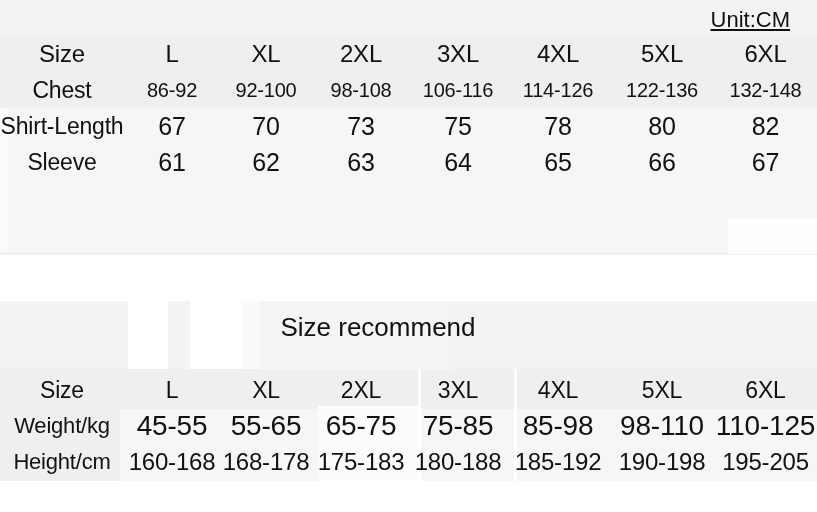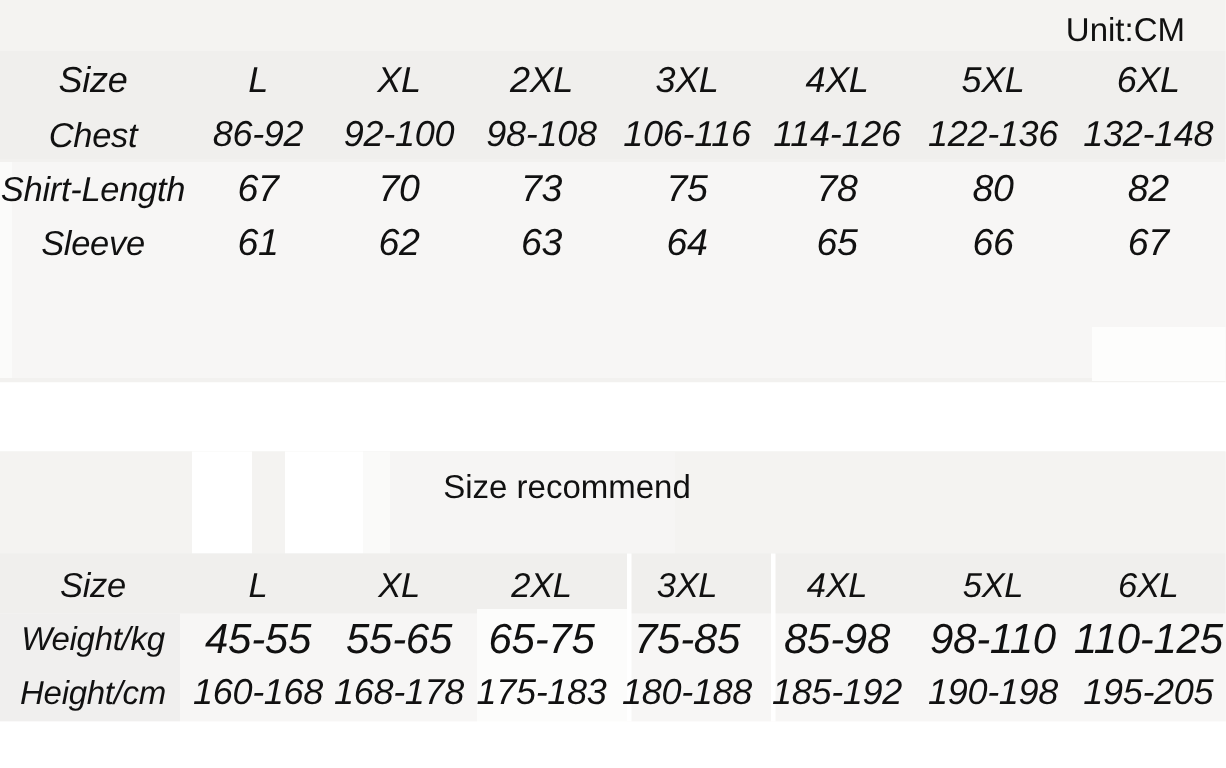--- a/index.html
+++ b/index.html
@@ -27,21 +27,20 @@
     position: absolute;
   }
 
   
   .size-table {
     position: absolute;
     left: 0;
     width: 817px;
     border-collapse: collapse;
     table-layout: fixed;
-    font-style: italic;
   }
   .size-table td {
     padding: 0;
     text-align: center;
     vertical-align: middle;
     white-space: nowrap;
     font-weight: 400;
     letter-spacing: -0.2px;
   }
 
@@ -55,39 +54,40 @@
   col.c-5xl   { width: 104px; }
   col.c-6xl   { width: 103px; }
 
   
   #table1 { top: 36px; }
   #table1 tr { height: 36px; }
   #table1 td { font-size: 25px; }
   #table1 td.rowlabel { font-size: 23px; }
   #table1 tr.r-size td { font-size: 24px; }
   #table1 tr.r-chest td.rowlabel { font-size: 23px; margin-left: 45px; }
-  #table1 tr.r-chest td.val { font-size: 24px; }
+  #table1 tr.r-chest td.val { font-size: 20px; }
 
   
   #unit-note {
     position: absolute;
     right: 27px;
     top: 9px;
     font-size: 22px;
     line-height: 1;
+    text-decoration: underline;
   }
 
   
   #section-title {
     position: absolute;
     left: 0;
     top: 314px;
     width: 746px;
     text-align: center;
-    font-size: 22px;
+    font-size: 26px;
     line-height: 1;
     padding-left: 10px;
     box-sizing: border-box;
   }
 
   
   #table2 { top: 372px; }
   #table2 tr { height: 36px; }
   #table2 td { font-size: 28px; }
   #table2 td.rowlabel { font-size: 22px; }

